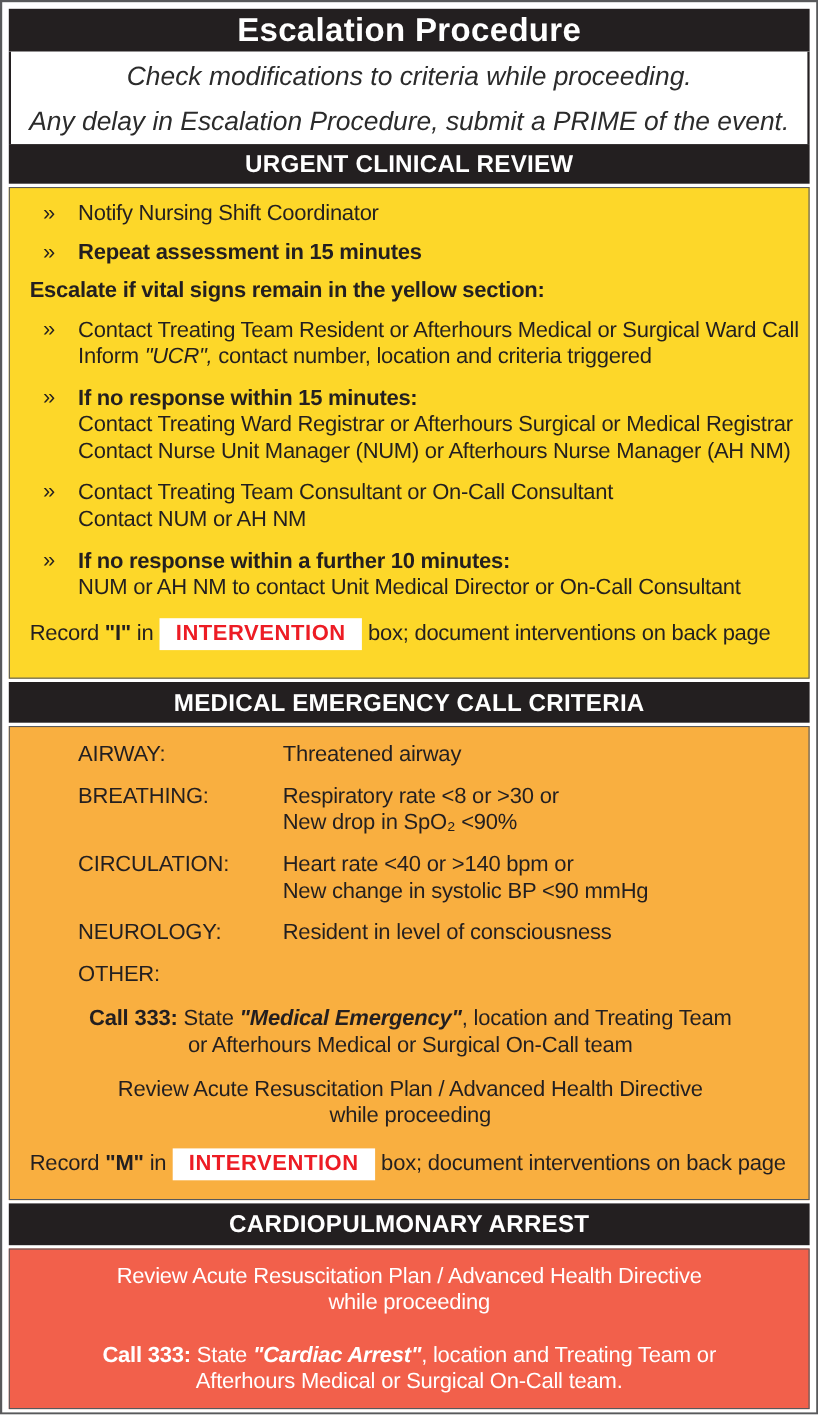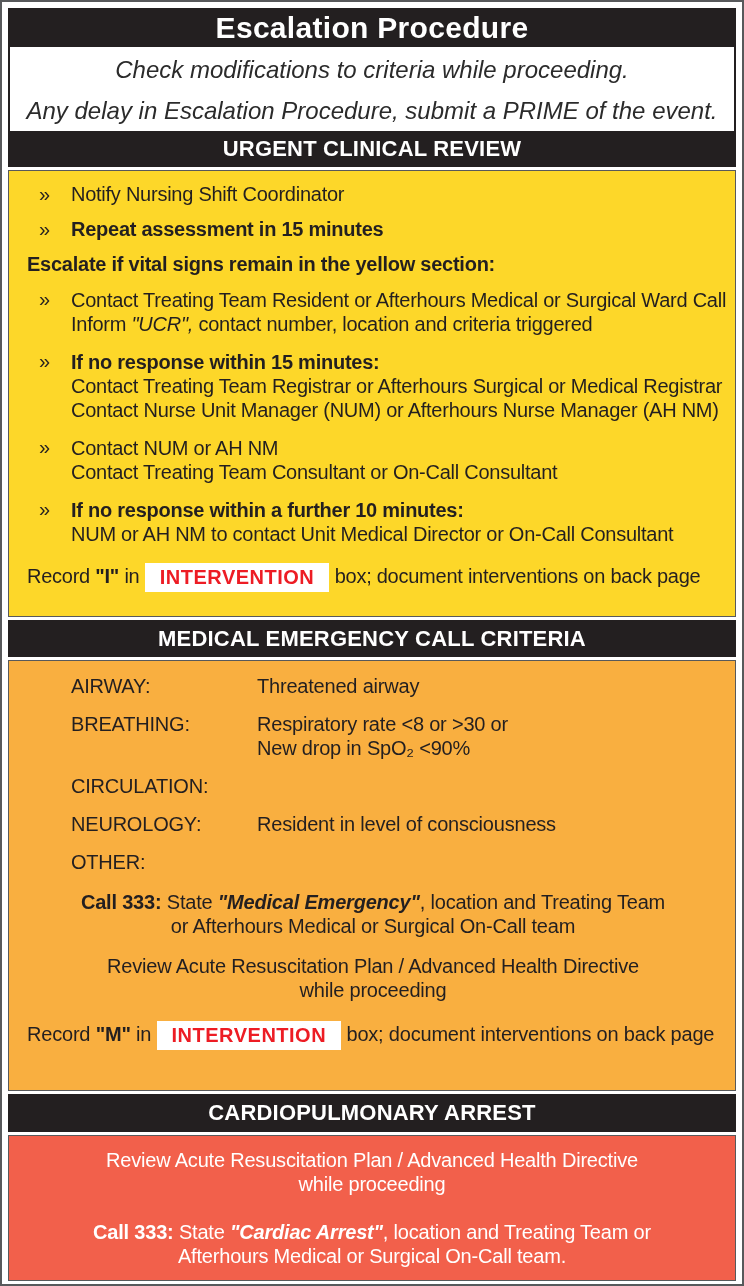--- a/index.html
+++ b/index.html
@@ -80,29 +80,29 @@
       <span class="glyph">»</span>
       <span class="btxt">
         <span class="sub">Contact Treating Team Resident or Afterhours Medical or Surgical Ward Call</span>
         <span class="sub"><span>Inform</span> <span class="it">"UCR",</span> <span>contact number, location and criteria triggered</span></span>
       </span>
     </div>
     <div class="bullet-row grp">
       <span class="glyph">»</span>
       <span class="btxt">
         <span class="head">If no response within 15 minutes:</span>
-        <span class="sub">Contact Treating Team Registrar or Afterhours Surgical or Medical Registrar</span>
+        <span class="sub">Contact Treating Ward Registrar or Afterhours Surgical or Medical Registrar</span>
         <span class="sub">Contact Nurse Unit Manager (NUM) or Afterhours Nurse Manager (AH NM)</span>
       </span>
     </div>
     <div class="bullet-row grp">
       <span class="glyph">»</span>
       <span class="btxt">
+        <span class="sub">Contact Treating Team Consultant or On-Call Consultant</span>
         <span class="sub">Contact NUM or AH NM</span>
-        <span class="sub">Contact Treating Team Consultant or On-Call Consultant</span>
       </span>
     </div>
     <div class="bullet-row grp">
       <span class="glyph">»</span>
       <span class="btxt">
         <span class="head">If no response within a further 10 minutes:</span>
         <span class="sub">NUM or AH NM to contact Unit Medical Director or On-Call Consultant</span>
       </span>
     </div>
     <div class="record-line">
@@ -123,20 +123,24 @@
     </div>
     <div class="crit-row">
       <span class="clabel">BREATHING:</span>
       <span class="cval">
           <span class="sub" style="display:block;">Respiratory rate &lt;8 or &gt;30 or</span>
           <span style="display:block;">New drop in SpO₂ &lt;90%</span>
         </span>
     </div>
     <div class="crit-row">
       <span class="clabel">CIRCULATION:</span>
+      <span class="cval">
+          <span style="display:block;">Heart rate &lt;40 or &gt;140 bpm or</span>
+          <span style="display:block;">New change in systolic BP &lt;90 mmHg</span>
+        </span>
     </div>
     <div class="crit-row">
       <span class="clabel">NEUROLOGY:</span>
       <span class="cval">Resident in level of consciousness</span>
     </div>
     <div class="crit-row" style="margin-bottom:16px;">
       <span class="clabel">OTHER:</span>
     </div>
     <p class="center-p">
       <span class="bold">Call 333:</span>

